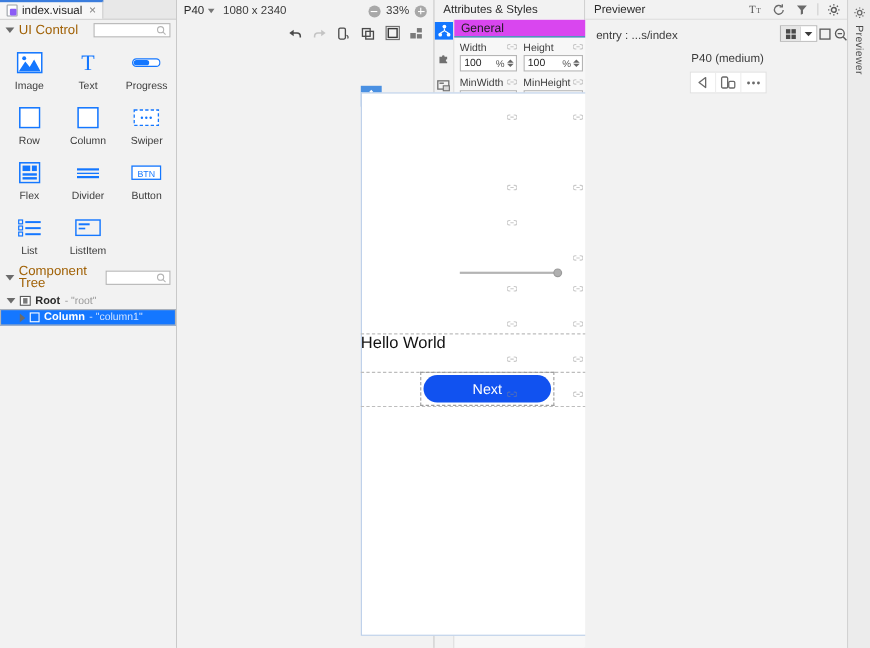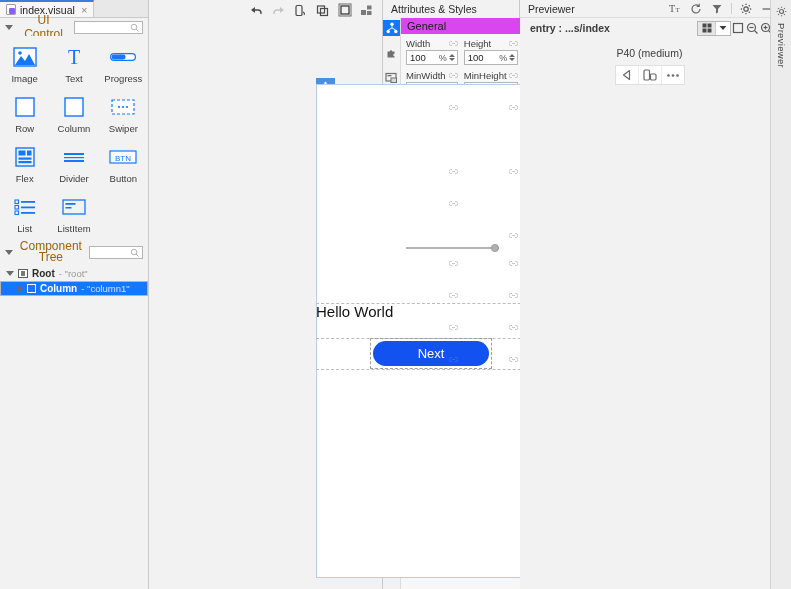--- a/index.html
+++ b/index.html
@@ -5,22 +5,22 @@
   * { box-sizing: border-box; margin: 0; padding: 0; }
   html, body {
     width: 791px; height: 589px;
     font-family: "Liberation Sans", sans-serif;
     font-size: 11px; color: #2b2b2b;
     background: #f2f2f2; overflow: hidden;
   }
   .app { position: relative; width: 791px; height: 589px; display: flex; }
 
   
-  .left-col { width: 149px; height: 589px; background: #f2f2f2;
-              border-right: 1px solid #c9c9c9; display: flex; flex-direction: column; text-align: center; }
+  .left-col { width: 161px; height: 589px; background: #f2f2f2;
+              border-right: 1px solid #c9c9c9; display: flex; flex-direction: column; }
 
   .tabstrip { height: 18px; background: #e8e8e8; border-bottom: 1px solid #c9c9c9;
               display: flex; align-items: stretch; }
   .tab { display: flex; align-items: center; gap: 4px; padding: 0 6px;
          background: #f7f7f7; border-right: 1px solid #c9c9c9;
          border-top: 2px solid #3b7ddd; font-size: 10.5px; color: #1c1c1c; }
   .tab .tab-ico { width: 10px; height: 11px; position: relative; flex: none; }
   .tab .tab-ico:before { content:""; position:absolute; inset:0;
      background:#fff; border:1px solid #9aa0a6; border-radius:1px; }
   .tab .tab-ico:after { content:""; position:absolute; left:3px; bottom:1px;
@@ -136,21 +136,21 @@
           border-radius: 50%; background: #b0b0b0; border: 1px solid #9a9a9a; cursor: pointer; }
   .opval { font-size: 10px; }
 
   
   .prev-col { width: 259px; height: 589px; background: #f2f2f2; position: relative; }
   .pv-tb1 { height: 18px; display: flex; align-items: center; padding: 0 5px 0 8px;
             gap: 7px; border-bottom: 1px solid #dedede; }
   .pv-title { font-size: 10.5px; color: #2b2b2b; }
   .pv-ic { width: 14px; height: 14px; display: flex; align-items: center; justify-content: center; cursor: pointer; }
   .vdiv { width: 1px; height: 11px; background: #cfcfcf; }
-  .pv-tb2 { height: 20px; display: flex; align-items: center; padding: 0 6px 0 10px; gap: 0; font-weight: bold; }
+  .pv-tb2 { height: 20px; display: flex; align-items: flex-end; padding: 0 6px 0 10px; gap: 0; }
   .pv-entry { font-size: 10.5px; color: #3c3c3c; }
   .pv-ddl { margin-left: auto; display: flex; align-items: stretch; height: 15px;
             border: 1px solid #b5b5b5; background: #fff; }
   .pv-ddl .a { width: 17px; display: flex; align-items: center; justify-content: center; background: #e6e6e6; }
   .pv-ddl .b { width: 15px; display: flex; align-items: center; justify-content: center;
                border-left: 1px solid #cdcdcd; background: #fff; }
   .pv-devname { text-align: center; font-size: 10.5px; color: #3c3c3c; margin-top: 9px; }
   .pv-ctrls { margin: 6px auto 0; width: 70px; height: 20px; background: #fff;
               border: 1px solid #e0e0e0; display: flex; }
   .pv-ctrls div { flex: 1; display: flex; align-items: center; justify-content: center; cursor: pointer; }
@@ -331,20 +331,32 @@
         <span class="tri right"></span>
         <span class="sq"></span>
         <span class="nm">Column</span>
         <span class="alias">- "column1"</span>
       </div>
     </div>
   </div>
 
   <div class="canvas-col">
 
+    <div class="cv-tb1">
+      <span class="cv-dev">
+        <span>P40</span>
+        <span class="chev"></span>
+      </span>
+      <span class="cv-res">1080 x 2340</span>
+      <span class="cv-zoom">
+        <span class="zbtn"></span>
+        <span class="zlbl">33%</span>
+        <span class="zbtn plus"></span>
+      </span>
+    </div>
 
     <div class="cv-tb2">
       <span class="tbi">
         <svg width="13" height="11" viewBox="0 0 13 11">
           <path d="M5 2 L1 5 L5 8 Z" fill="#4a4a4a"></path>
           <path d="M3 5 H8 a3 3 0 0 1 3 3 v1" fill="none" stroke="#4a4a4a" stroke-width="1.4"></path>
         </svg>
       </span>
       <span class="tbi">
         <svg width="13" height="11" viewBox="0 0 13 11">

